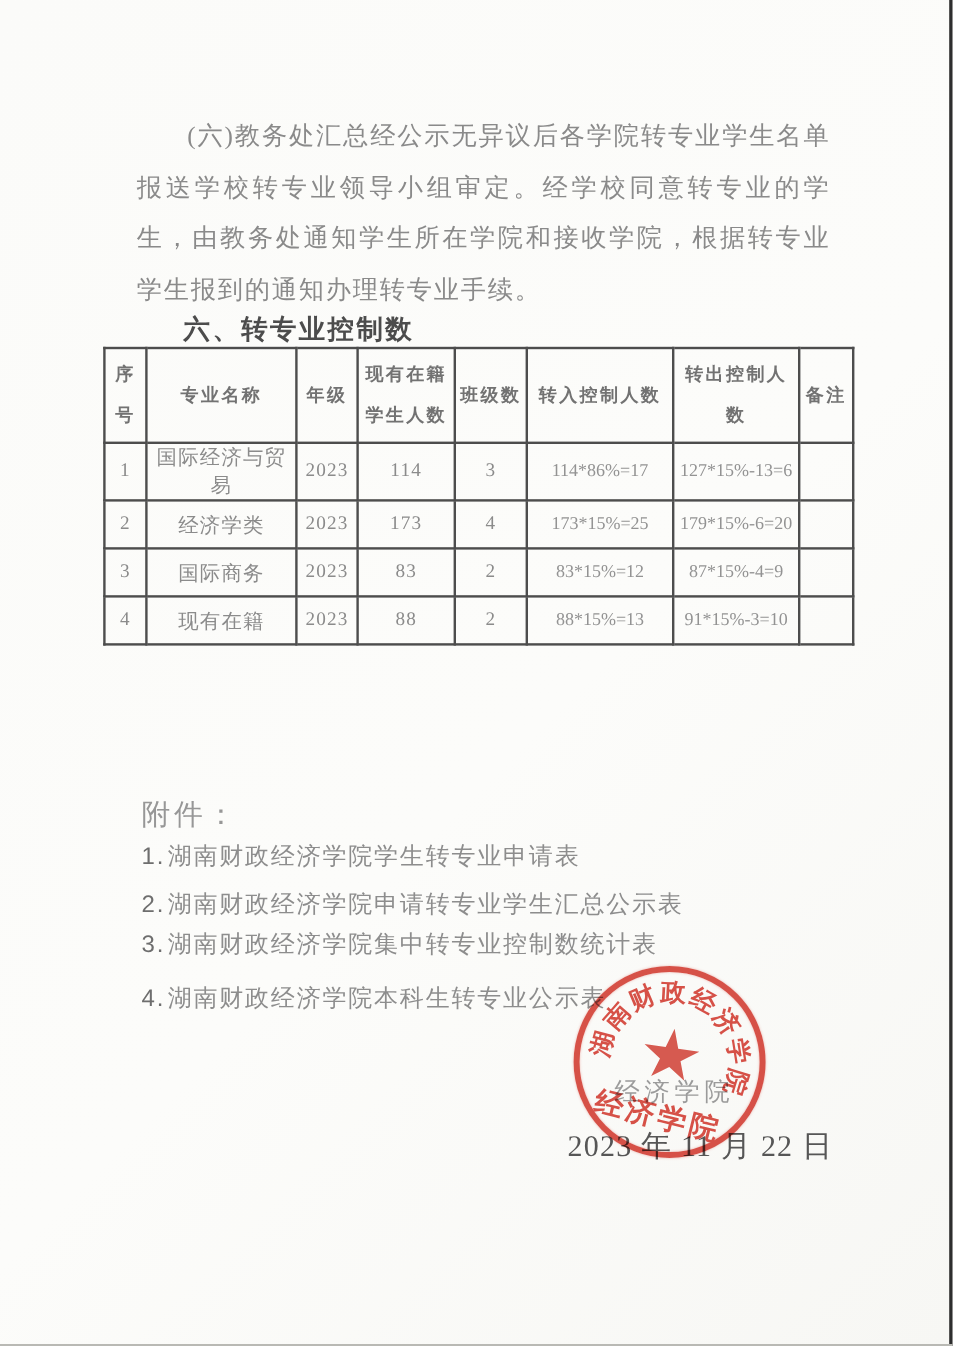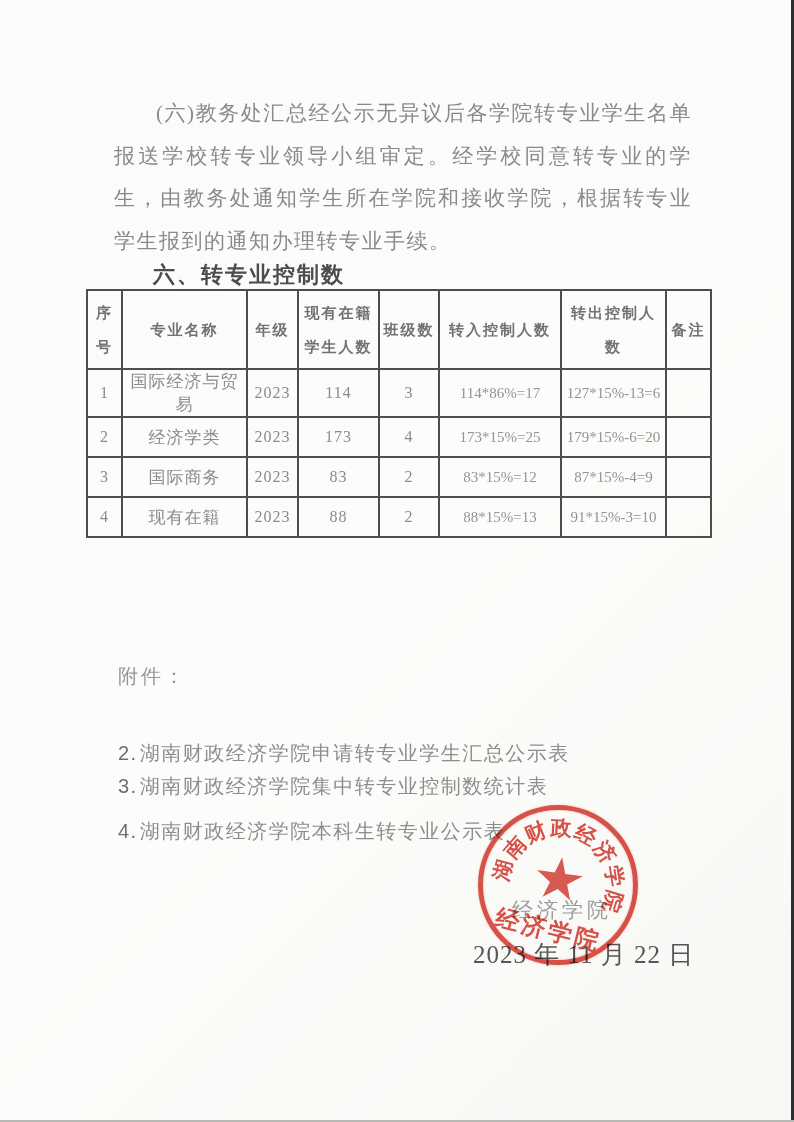--- a/index.html
+++ b/index.html
@@ -53,21 +53,21 @@
   .note{
     position:absolute;left:90px;top:540px;width:618px;
     font-size:16px;line-height:29px;color:#686868;font-weight:600;
     text-align:justify;text-indent:2em;letter-spacing:0.6px;
     font-family:"Liberation Sans", sans-serif;
   }
 
   
   .attach-label{
     position:absolute;left:118px;top:663px;
-    font-size:20px;color:#979797;letter-spacing:3px;
+    font-size:24px;color:#979797;letter-spacing:3px;
   }
   .attach-item{
     position:absolute;left:118px;
     font-size:20px;color:#8d8d8d;letter-spacing:1.5px;white-space:nowrap;
   }
   .attach-item .num{color:#6e6e6e;font-family:"Liberation Sans", sans-serif;margin-right:2px;}
   .ai-0{top:700px;} .ai-1{top:740px;} .ai-2{top:773px;} .ai-3{top:818px;}
 
   
   .dept-gray{
@@ -187,20 +187,23 @@
         <td class="formula">88*15%=13</td>
         <td class="formula">91*15%-3=10</td>
         <td></td>
       </tr>
     </tbody>
   </table>
 
 
   <div class="attach-label">附件：</div>
 
+  <div class="attach-item ai-0">
+    <span class="num">1.</span><span>湖南财政经济学院学生转专业申请表</span>
+  </div>
   <div class="attach-item ai-1">
     <span class="num">2.</span><span>湖南财政经济学院申请转专业学生汇总公示表</span>
   </div>
   <div class="attach-item ai-2">
     <span class="num">3.</span><span>湖南财政经济学院集中转专业控制数统计表</span>
   </div>
   <div class="attach-item ai-3">
     <span class="num">4.</span><span>湖南财政经济学院本科生转专业公示表</span>
   </div>
 

